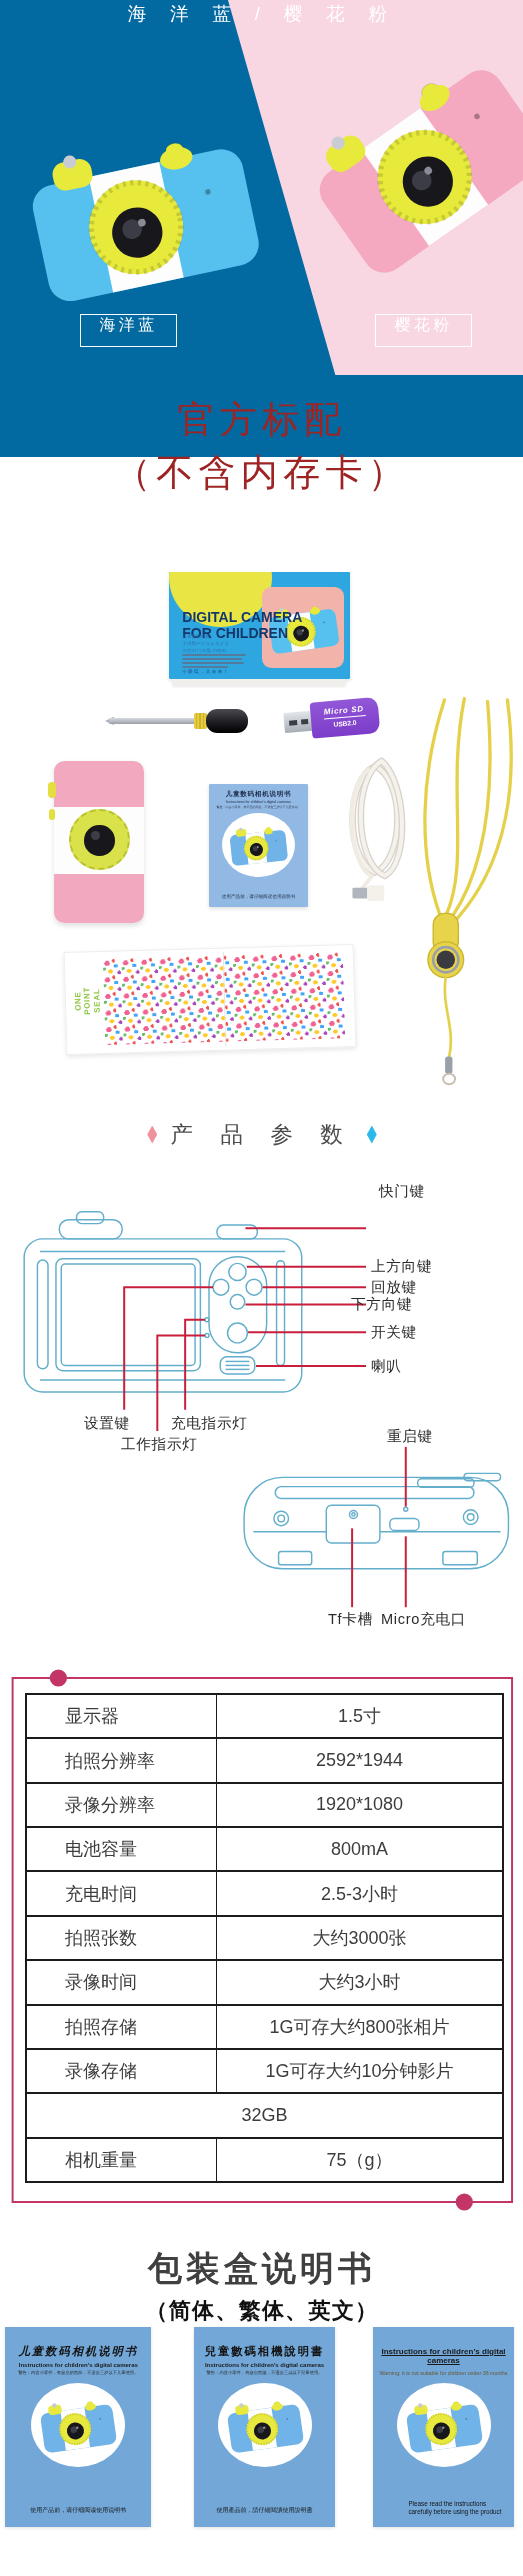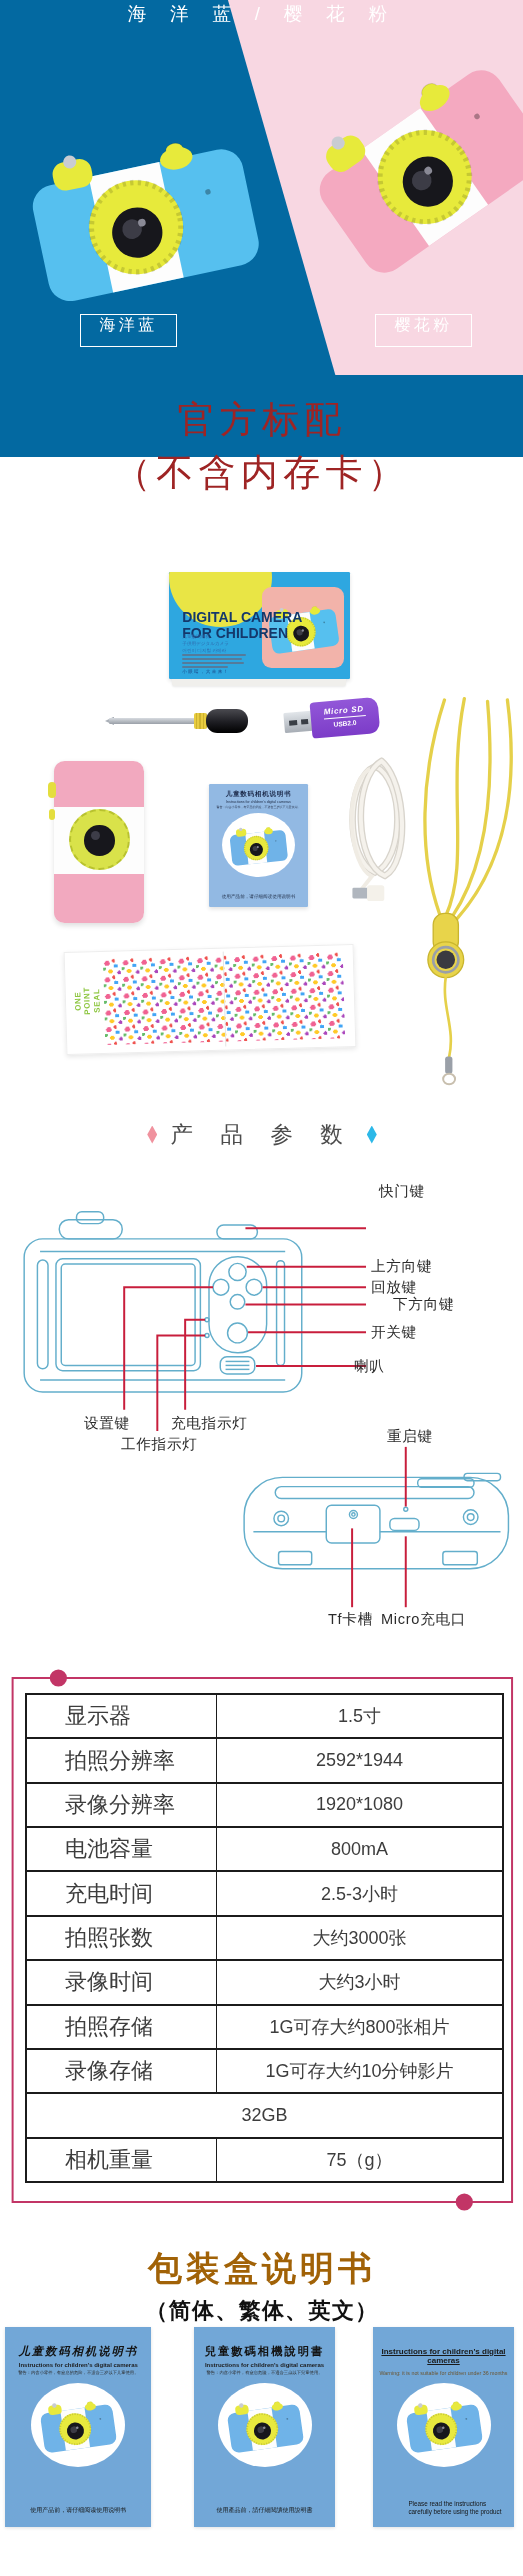--- a/index.html
+++ b/index.html
@@ -95,27 +95,27 @@
   
   .dlabel{position:absolute;color:#2b2b2b;font-size:14.6px;letter-spacing:0.7px;}
 
   
   .spec-frame{left:0;top:1658px;width:524px;height:564px;}
   .spec-table{left:25px;top:1693px;width:479px;height:490px;border:2px solid #1b1b1b;
               box-sizing:border-box;display:flex;flex-direction:column;background:#fff;}
   .spec-row{flex:1;display:flex;border-bottom:2px solid #1b1b1b;}
   .spec-row:last-child{border-bottom:none;}
   .spec-label{width:40%;border-right:1.3px solid #1b1b1b;display:flex;align-items:center;
-              padding-left:38px;box-sizing:border-box;font-size:22px;color:#3d3d3d;}
+              padding-left:38px;box-sizing:border-box;font-size:18px;color:#3d3d3d;}
   .spec-value{flex:1;display:flex;align-items:center;justify-content:center;
               font-size:18px;color:#3d3d3d;}
 
   
   .manuals-title{left:0;top:2246px;width:524px;text-align:center;font-size:34px;font-weight:bold;
-                 color:#a16207;letter-spacing:4px;}
+                 color:#404040;letter-spacing:4px;}
   .manuals-sub{left:0;top:2296px;width:524px;text-align:center;font-size:22px;font-weight:600;
                color:#111;letter-spacing:1.3px;}
   .cover{position:absolute;top:2327px;height:200px;background:#72a7d7;overflow:hidden;
          text-align:center;box-shadow:0 1.3px 3.3px rgba(0,0,0,.12);}
   .cover-title-cn{margin-top:17px;font-size:11.3px;font-weight:bold;color:#141414;letter-spacing:2px;
                   font-family:"Liberation Serif","DejaVu Serif",serif;}
   .cover-title-en{font-size:8px;font-weight:bold;color:#1a1a1a;margin-top:20px;
                   text-decoration:underline;padding:0 5.3px;}
   .cover-sub{font-size:6px;font-weight:bold;color:#1e1e1e;margin-top:2.7px;}
   .cover-warn{font-size:4.3px;color:#2c2c2c;margin-top:2px;}
@@ -335,23 +335,23 @@
     <path d="M309 259 H 237 V 403"></path>
     <line x1="612" y1="427" x2="612" y2="517"></line>
     <line x1="531" y1="550" x2="531" y2="669"></line>
     <line x1="612" y1="562" x2="612" y2="669"></line>
   </g>
 </svg>
 
 <div class="dlabel" style="left:371px;top:1182px;margin-left:8px;">快门键</div>
 <div class="dlabel" style="left:371px;top:1257px;">上方向键</div>
 <div class="dlabel" style="left:371px;top:1278px;">回放键</div>
-<div class="dlabel" style="left:393px;top:1295px;text-align:right;">下方向键</div>
+<div class="dlabel" style="left:351px;top:1295px;text-align:right;">下方向键</div>
 <div class="dlabel" style="left:371px;top:1323px;">开关键</div>
-<div class="dlabel" style="left:354px;top:1357px;">喇叭</div>
+<div class="dlabel" style="left:371px;top:1357px;">喇叭</div>
 <div class="dlabel" style="left:84px;top:1414px;">设置键</div>
 <div class="dlabel" style="left:171px;top:1414px;">充电指示灯</div>
 <div class="dlabel" style="left:121px;top:1435px;text-align:center;">工作指示灯</div>
 <div class="dlabel" style="left:387px;top:1427px;">重启键</div>
 <div class="dlabel" style="left:328px;top:1610px;">Tf卡槽</div>
 <div class="dlabel" style="left:381px;top:1610px;">Micro充电口</div>
 
 <svg class="abs spec-frame" viewBox="0 0 790 850">
   <rect x="19" y="30" width="753" height="790" fill="none" stroke="#c23566" stroke-width="3"></rect>
   <circle cx="88" cy="30" r="13" fill="#c23566"></circle>

